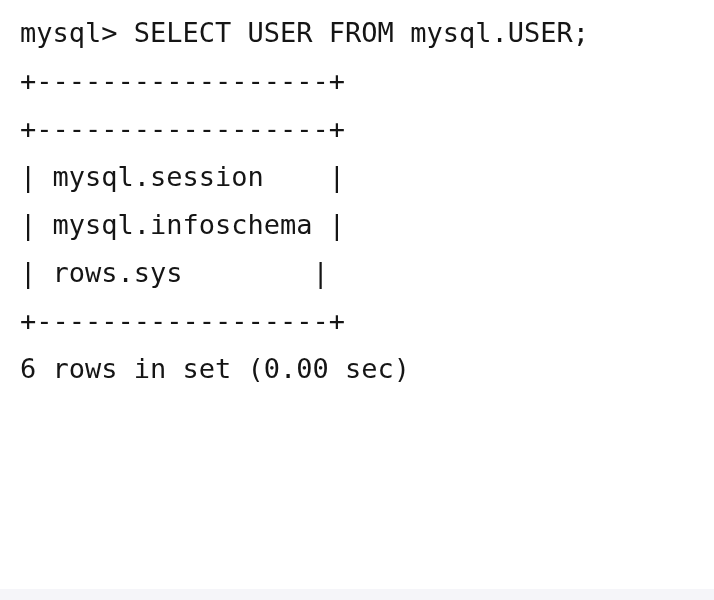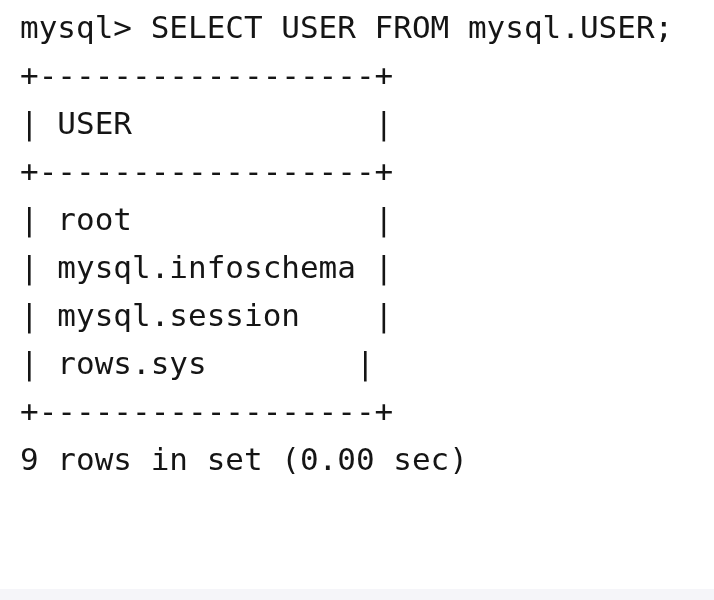--- a/index.html
+++ b/index.html
@@ -9,23 +9,23 @@
     background: #ffffff;
     overflow: hidden;
     position: relative;
   }
   .terminal {
     position: absolute;
     top: 0;
     left: 0;
     width: 714px;
     height: 589px;
-    padding: 3px 0 0 20px;
+    padding: 9px 0 0 20px;
     font-family: "DejaVu Sans Mono", monospace;
-    font-size: 31px;
+    font-size: 27px;
     line-height: 48px;
     color: #151515;
     cursor: text;
   }
   .line {
     white-space: pre;
     min-height: 48px;
   }
   .cursor {
     display: inline-block;
@@ -42,24 +42,22 @@
     height: 11px;
     background: #f5f5f9;
   }
 </style>
 </head>
 <body>
 
 <div class="terminal">
   <div class="line">mysql&gt; SELECT USER FROM mysql.USER;</div>
   <div class="line">+------------------+</div>
-  <div class="line">| USER             |</div>
   <div class="line">+------------------+</div>
-  <div class="line">| root             |</div>
+  <div class="line">| mysql.session    |</div>
   <div class="line">| mysql.infoschema |</div>
-  <div class="line">| mysql.session    |</div>
   <div class="line">| rows.sys        |</div>
   <div class="line">+------------------+</div>
-  <div class="line">9 rows in set (0.00 sec)</div>
+  <div class="line">6 rows in set (0.00 sec)</div>
   <div class="line"></div>
 </div>
 
 <div class="bottom-bar"></div>
 
 </body></html>

